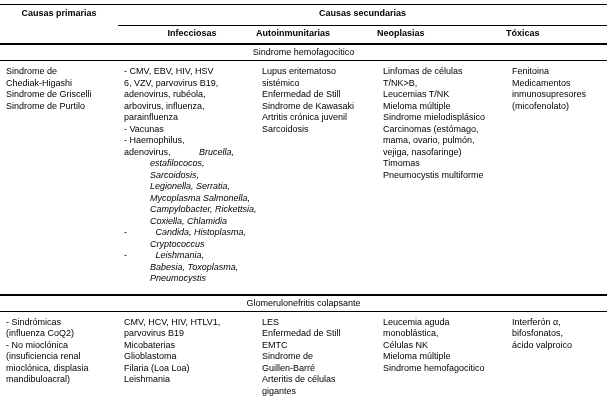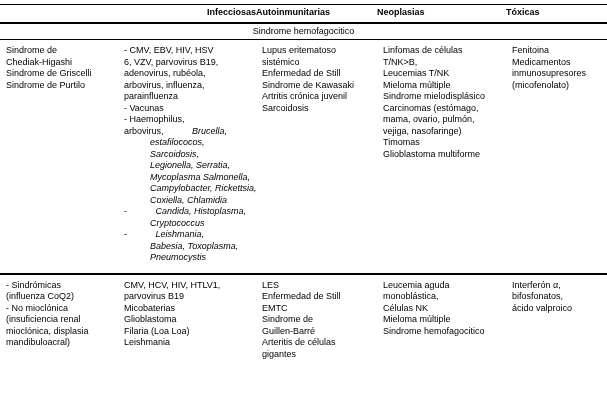--- a/index.html
+++ b/index.html
@@ -27,21 +27,21 @@
   col.c2 { width: 138px; }
   col.c3 { width: 121px; }
   col.c4 { width: 129px; }
   col.c5 { width: 101px; }
   td { vertical-align: top; padding: 0; }
   .th { font-weight: bold; }
   tr.r1 td { height: 17px; padding-top: 3px; }
   tr.r1 td.primary { text-align: center; }
   tr.r1 td.secondary { text-align: center; border-bottom: 1px solid #000; }
   tr.r2 td { height: 15px; padding-top: 2px; border-bottom: 2px solid #000; text-align: left; }
-  tr.r2 td.sub-left { text-align: right; padding-left: 10px; }
+  tr.r2 td.sub-left { text-align: center; padding-left: 10px; }
   tr.section-title td {
     text-align: center;
     height: 13px;
     padding-top: 2px;
     border-bottom: 1px solid #000;
   }
   tr.body td { padding: 5px 4px 6px 6px; }
   tr.body.divider td { border-bottom: 2px solid #000; padding-bottom: 9px; }
   .ln { white-space: nowrap; }
   .it { font-style: italic; margin-left: 26px; }
@@ -52,20 +52,24 @@
 <div class="page">
   <table class="tbl">
     <colgroup>
       <col class="c1">
         <col class="c2">
         <col class="c3">
         <col class="c4">
         <col class="c5">
     </colgroup>
     <thead>
+      <tr class="r1">
+        <td class="th primary">Causas primarias</td>
+        <td class="th secondary" colspan="4">Causas secundarias</td>
+      </tr>
       <tr class="r2">
         <td class="empty"></td>
         <td class="th sub sub-left">Infecciosas</td>
         <td class="th sub">Autoinmunitarias</td>
         <td class="th sub">Neoplasias</td>
         <td class="th sub">Tóxicas</td>
       </tr>
     </thead>
     <tbody id="tbody">
         <tr class="section-title">
@@ -79,21 +83,21 @@
             <div class="ln"><span>Sindrome de Purtilo</span></div>
           </td>
           <td>
             <div class="ln"><span>- CMV, EBV, HIV, HSV</span></div>
             <div class="ln"><span>6, VZV, parvovirus B19,</span></div>
             <div class="ln"><span>adenovirus, rubéola,</span></div>
             <div class="ln"><span>arbovirus, influenza,</span></div>
             <div class="ln"><span>parainfluenza</span></div>
             <div class="ln"><span>- Vacunas</span></div>
             <div class="ln"><span>- Haemophilus,</span></div>
-            <div class="ln"><span>arbovirus, </span><span class="it">Brucella,</span></div>
+            <div class="ln"><span>adenovirus, </span><span class="it">Brucella,</span></div>
             <div class="ln"><span class="it">estafilococos,</span></div>
             <div class="ln"><span class="it">Sarcoidosis,</span></div>
             <div class="ln"><span class="it">Legionella, Serratia,</span></div>
             <div class="ln"><span class="it">Mycoplasma Salmonella,</span></div>
             <div class="ln"><span class="it">Campylobacter, Rickettsia,</span></div>
             <div class="ln"><span class="it">Coxiella, Chlamidia</span></div>
             <div class="ln"><span>- </span><span class="it">Candida, Histoplasma,</span></div>
             <div class="ln"><span class="it">Cryptococcus</span></div>
             <div class="ln"><span>- </span><span class="it">Leishmania,</span></div>
             <div class="ln"><span class="it">Babesia, Toxoplasma,</span></div>
@@ -110,28 +114,31 @@
           <td>
             <div class="ln"><span>Linfomas de células</span></div>
             <div class="ln"><span>T/NK&gt;B,</span></div>
             <div class="ln"><span>Leucemias T/NK</span></div>
             <div class="ln"><span>Mieloma múltiple</span></div>
             <div class="ln"><span>Sindrome mielodisplásico</span></div>
             <div class="ln"><span>Carcinomas (estómago,</span></div>
             <div class="ln"><span>mama, ovario, pulmón,</span></div>
             <div class="ln"><span>vejiga, nasofaringe)</span></div>
             <div class="ln"><span>Timomas</span></div>
-            <div class="ln"><span>Glioblastoma multiforme</span></div>
+            <div class="ln"><span>Pneumocystis multiforme</span></div>
           </td>
           <td>
             <div class="ln"><span>Fenitoina</span></div>
             <div class="ln"><span>Medicamentos</span></div>
             <div class="ln"><span>inmunosupresores</span></div>
             <div class="ln"><span>(micofenolato)</span></div>
           </td>
+        </tr>
+        <tr class="section-title">
+          <td colspan="5">Glomerulonefritis colapsante</td>
         </tr>
         <tr class="body">
           <td>
             <div class="ln"><span>- Sindrómicas</span></div>
             <div class="ln"><span>(influenza CoQ2)</span></div>
             <div class="ln"><span>- No mioclónica</span></div>
             <div class="ln"><span>(insuficiencia renal</span></div>
             <div class="ln"><span>mioclónica, displasia</span></div>
             <div class="ln"><span>mandibuloacral)</span></div>
           </td>

